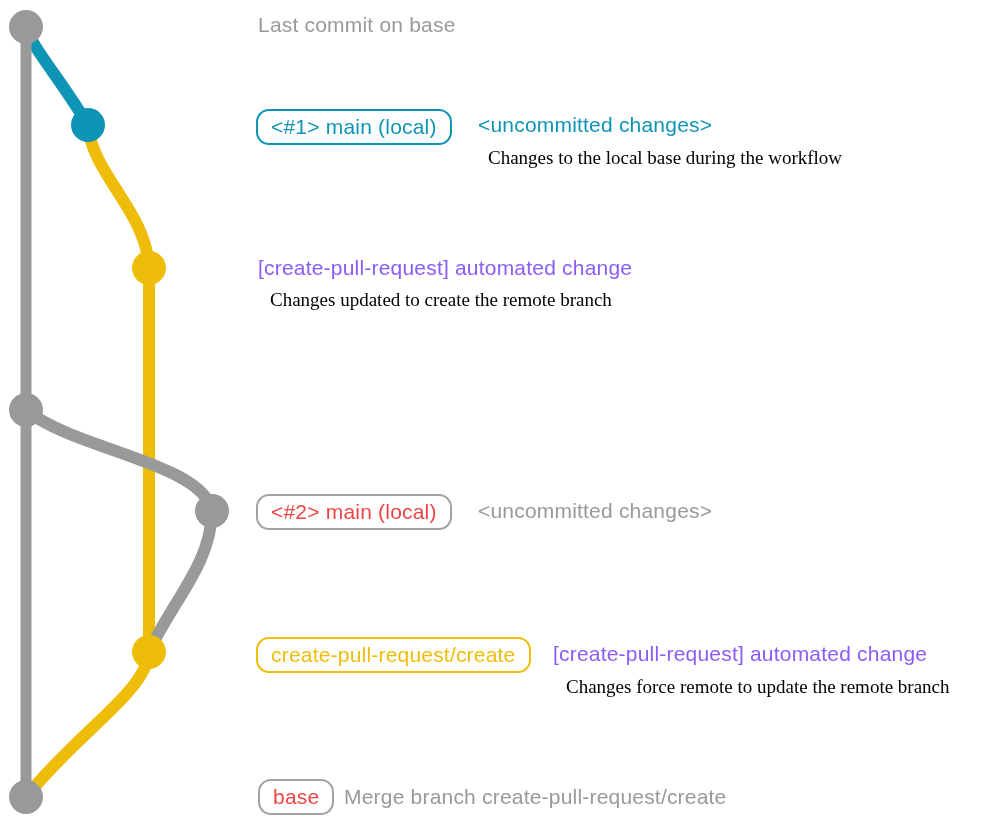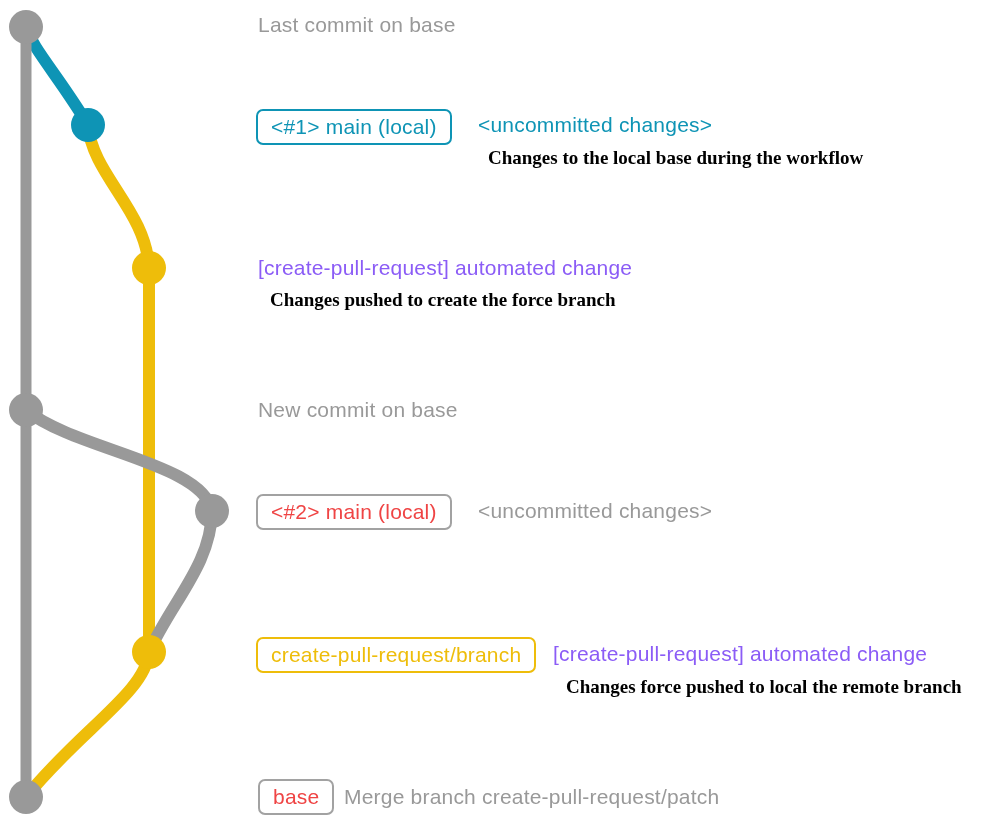--- a/index.html
+++ b/index.html
@@ -12,25 +12,25 @@
   .lbl{
     position:absolute;white-space:nowrap;
     font-size:21px;line-height:22px;letter-spacing:0.2px;
   }
   .lbl.gray{color:#999999;}
   .lbl.blue{color:#0e94b5;}
   .lbl.yellow{color:#8b5cf6;}
   .note{
     position:absolute;white-space:nowrap;color:#000000;
     font-family:"Liberation Serif", serif;
-    font-size:19px;line-height:21px;font-weight:bold;
+    font-size:19px;line-height:21px;
   }
   .tagbox{
     position:absolute;white-space:nowrap;box-sizing:border-box;
-    border:2px solid;border-radius:7px;
+    border:2px solid;border-radius:13px;
     padding:4px 13px 5px 13px;
     font-size:21px;line-height:23px;letter-spacing:0.2px;
     background:#ffffff;
   }
   .tagbox.blue{color:#0e94b5;border-color:#0e94b5;}
   .tagbox.gray{color:#ef4444;border-color:#a2a2a2;}
   .tagbox.yellow{color:#eebd0a;border-color:#eebd0a;}
 </style>
 </head>
 <body>
@@ -56,27 +56,26 @@
     <circle cx="26" cy="797" r="17" fill="#999999"></circle>
   </svg>
 
   <div class="lbl gray" style="left:258px;top:14px;">Last commit on base</div>
 
   <div class="tagbox blue" style="left:256px;top:109px;">&lt;#1&gt; main (local)</div>
   <div class="lbl blue" style="left:478px;top:114px;">&lt;uncommitted changes&gt;</div>
   <div class="note" style="left:488px;top:147px;">Changes to the local base during the workflow</div>
 
   <div class="lbl yellow" style="left:258px;top:257px;">[create-pull-request] automated change</div>
-  <div class="note" style="left:270px;top:289px;">Changes pushed to create the force branch</div>
+  <div class="note" style="left:270px;top:289px;">Changes updated to create the remote branch</div>
 
-  <div class="lbl gray" style="left:258px;top:399px;">New commit on base</div>
 
   <div class="tagbox gray" style="left:256px;top:494px;">&lt;#2&gt; main (local)</div>
   <div class="lbl gray" style="left:478px;top:500px;">&lt;uncommitted changes&gt;</div>
 
-  <div class="tagbox yellow" style="left:256px;top:637px;">create-pull-request/branch</div>
+  <div class="tagbox yellow" style="left:256px;top:637px;">create-pull-request/create</div>
   <div class="lbl yellow" style="left:553px;top:643px;">[create-pull-request] automated change</div>
-  <div class="note" style="left:566px;top:676px;">Changes force pushed to local the remote branch</div>
+  <div class="note" style="left:566px;top:676px;">Changes force remote to update the remote branch</div>
 
   <div class="tagbox gray" style="left:258px;top:779px;">base</div>
-  <div class="lbl gray" style="left:344px;top:786px;">Merge branch create-pull-request/patch</div>
+  <div class="lbl gray" style="left:344px;top:786px;">Merge branch create-pull-request/create</div>
 
 </div>
 
 </body></html>

